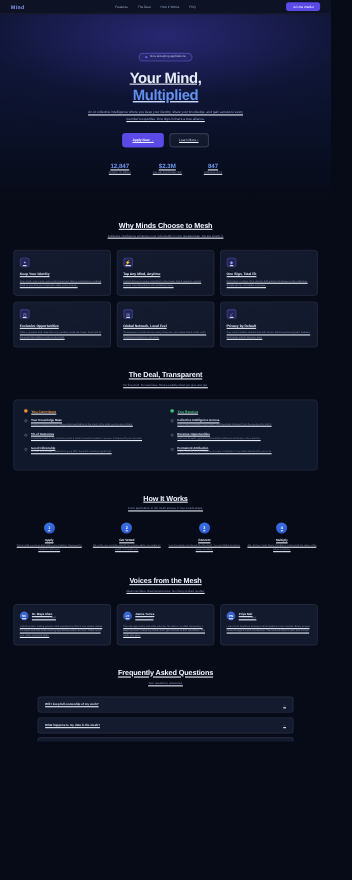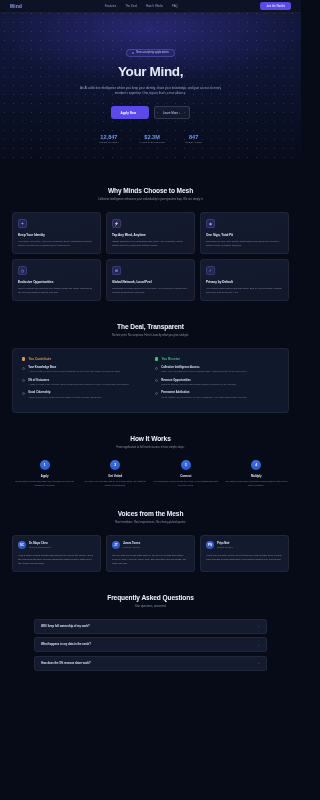--- a/index.html
+++ b/index.html
@@ -3,21 +3,21 @@
 <meta charset="utf-8">
 <style>
   * { margin:0; padding:0; box-sizing:border-box; }
   html,body { width:301px; height:800px; }
   body {
     background:#070b18;
     font-family:"Liberation Sans", sans-serif;
     color:#e6ecf7;
     overflow:hidden;
   }
-  .page { width:301px; height:674px; position:relative; overflow:hidden; }
+  .page { width:301px; height:674px; position:relative; overflow:hidden;text-decoration:underline; }
 
   
   .nav {
     position:absolute; top:0; left:0; right:0; height:13px;
     background:#0d1324;
     border-bottom:1px solid rgba(255,255,255,.05);
     display:flex; align-items:center; padding:0 10px; z-index:20;
   }
   .logo { font-size:4.6px; font-weight:bold; color:#8da2ff; letter-spacing:.4px; }
   .nav-links { display:flex; gap:9px; margin:0 auto; }
@@ -172,20 +172,21 @@
     <button class="nav-cta">Join the Waitlist</button>
   </div>
 
   <div class="hero">
     <div class="badge">
       <span class="dot"></span>
       <span>Now accepting applications</span>
     </div>
     <h1>
       <span>Your Mind,</span>
+      <span class="grad">Multiplied</span>
     </h1>
     <div class="sub">An AI collective intelligence where you keep your identity, share your knowledge, and gain access to every member's expertise. One sign-in that's a true alliance.</div>
     <div class="btn-row">
       <button class="btn-primary">Apply Now →</button>
       <button class="btn-ghost">Learn More ↓</button>
     </div>
     <div class="stats">
       <div>
         <div class="stat-val">12,847</div>
         <div class="stat-lbl">MINDS IN MESH</div>

